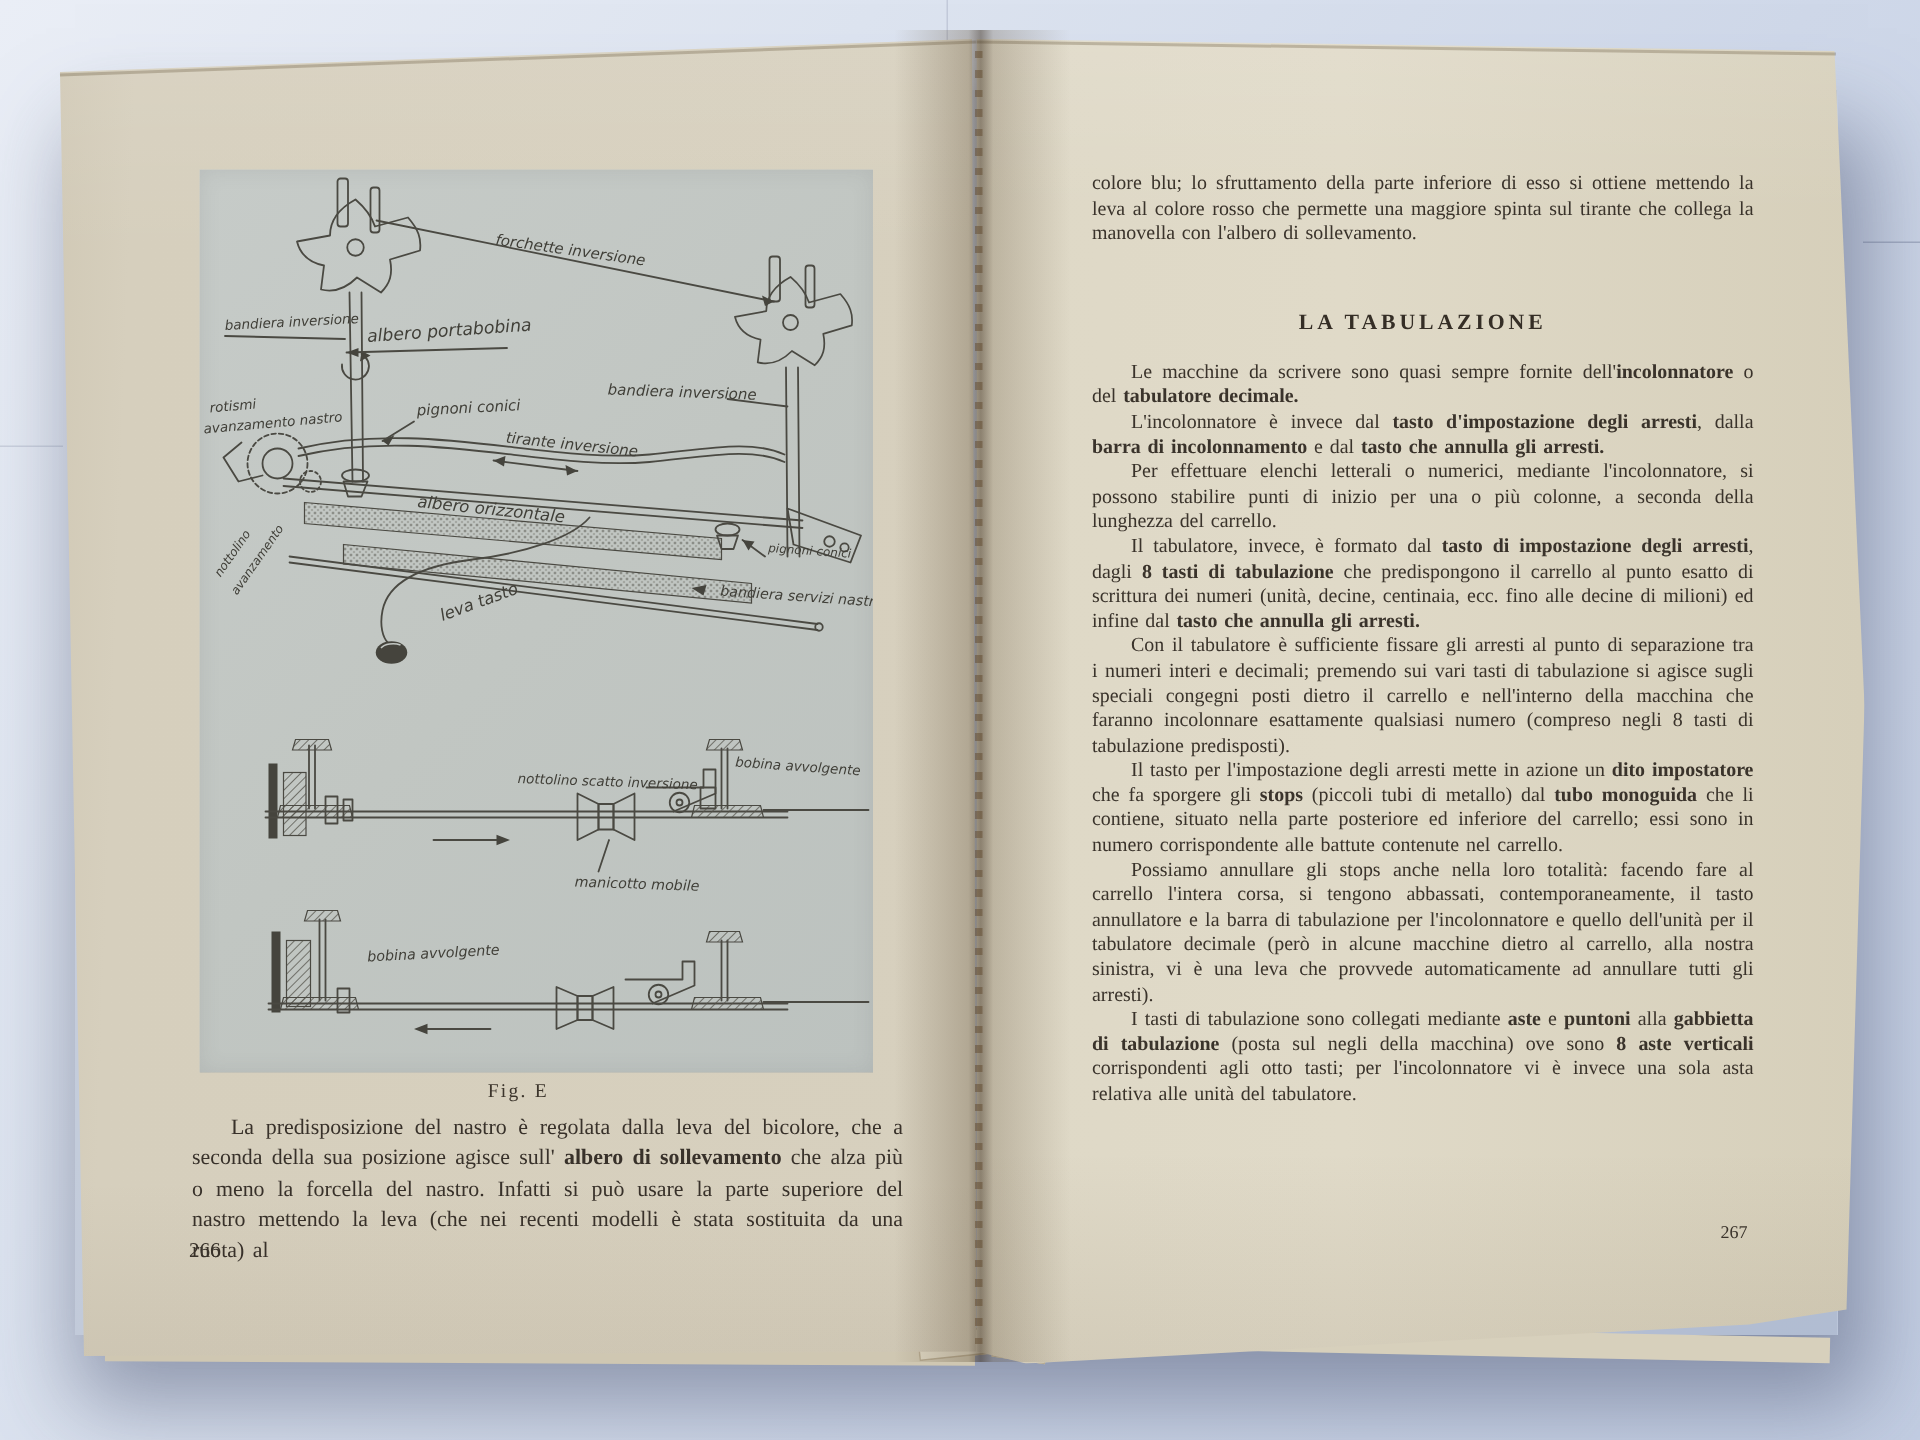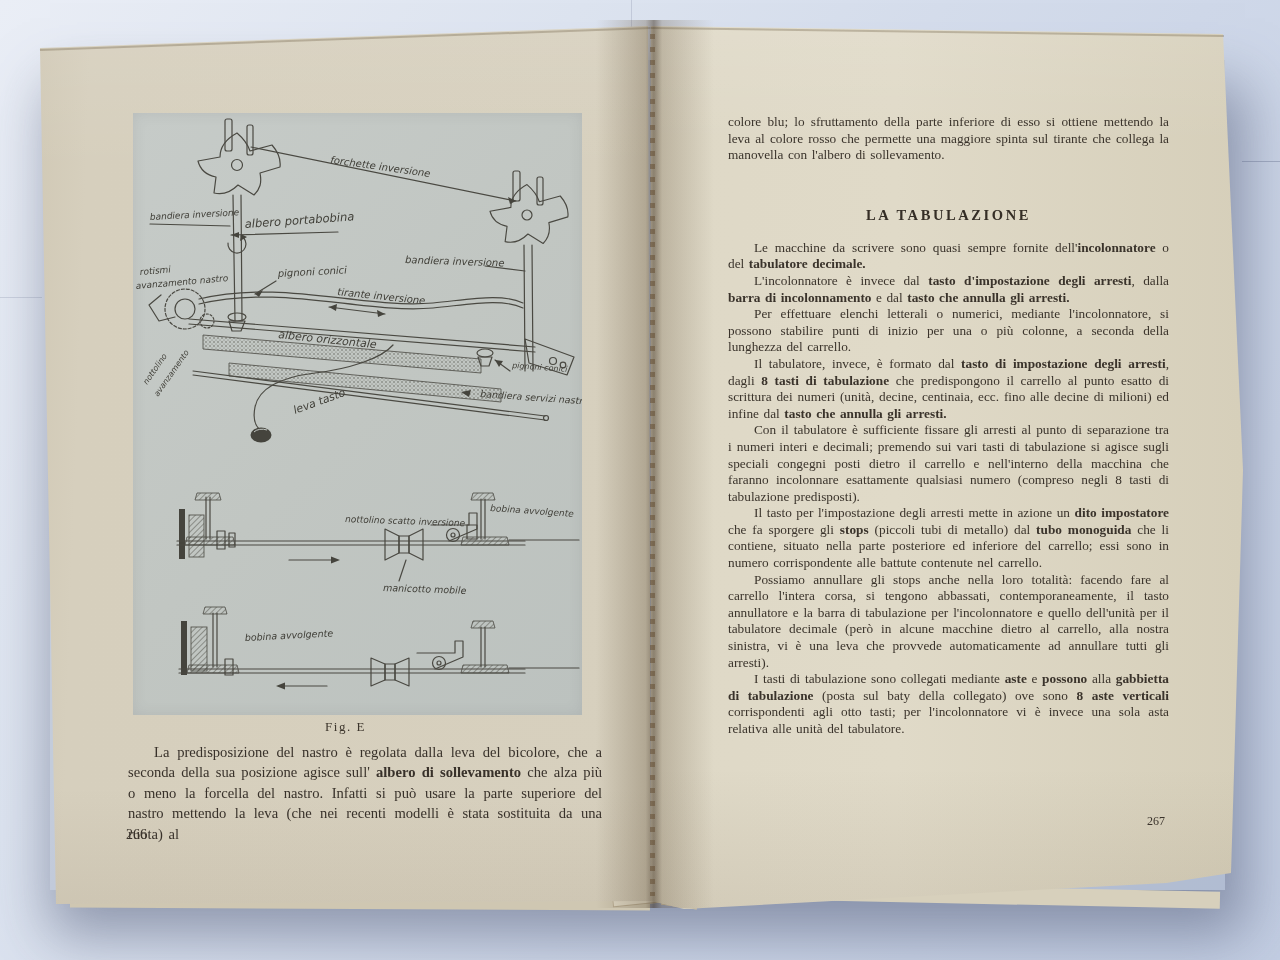--- a/index.html
+++ b/index.html
@@ -249,21 +249,21 @@
     <div class="col-right">
       <p class="cont"><span>colore blu; lo sfruttamento della parte inferiore di esso si ottiene mettendo la leva al colore rosso che permette una maggiore spinta sul tirante che collega la manovella con l'albero di sollevamento.</span></p>
       <h2>LA TABULAZIONE</h2>
       <p><span>Le macchine da scrivere sono quasi sempre fornite dell'</span><b>incolonnatore</b><span> o del </span><b>tabulatore decimale.</b></p>
       <p><span>L'incolonnatore è invece dal </span><b>tasto d'impostazione degli arresti</b><span>, dalla </span><b>barra di incolonnamento</b><span> e dal </span><b>tasto che annulla gli arresti.</b></p>
       <p><span>Per effettuare elenchi letterali o numerici, mediante l'incolonnatore, si possono stabilire punti di inizio per una o più colonne, a seconda della lunghezza del carrello.</span></p>
       <p><span>Il tabulatore, invece, è formato dal </span><b>tasto di impostazione degli arresti</b><span>, dagli </span><b>8 tasti di tabulazione</b><span> che predispongono il carrello al punto esatto di scrittura dei numeri (unità, decine, centinaia, ecc. fino alle decine di milioni) ed infine dal </span><b>tasto che annulla gli arresti.</b></p>
       <p><span>Con il tabulatore è sufficiente fissare gli arresti al punto di separazione tra i numeri interi e decimali; premendo sui vari tasti di tabulazione si agisce sugli speciali congegni posti dietro il carrello e nell'interno della macchina che faranno incolonnare esattamente qualsiasi numero (compreso negli 8 tasti di tabulazione predisposti).</span></p>
       <p><span>Il tasto per l'impostazione degli arresti mette in azione un </span><b>dito impostatore</b><span> che fa sporgere gli </span><b>stops</b><span> (piccoli tubi di metallo) dal </span><b>tubo monoguida</b><span> che li contiene, situato nella parte posteriore ed inferiore del carrello; essi sono in numero corrispondente alle battute contenute nel carrello.</span></p>
       <p><span>Possiamo annullare gli stops anche nella loro totalità: facendo fare al carrello l'intera corsa, si tengono abbassati, contemporaneamente, il tasto annullatore e la barra di tabulazione per l'incolonnatore e quello dell'unità per il tabulatore decimale (però in alcune macchine dietro al carrello, alla nostra sinistra, vi è una leva che provvede automaticamente ad annullare tutti gli arresti).</span></p>
-      <p><span>I tasti di tabulazione sono collegati mediante </span><b>aste</b><span> e </span><b>possono</b><span> alla </span><b>gabbietta di tabulazione</b><span> (posta sul baty della collegato) ove sono </span><b>8 aste verticali</b><span> corrispondenti agli otto tasti; per l'incolonnatore vi è invece una sola asta relativa alle unità del tabulatore.</span></p>
+      <p><span>I tasti di tabulazione sono collegati mediante </span><b>aste</b><span> e </span><b>puntoni</b><span> alla </span><b>gabbietta di tabulazione</b><span> (posta sul negli della macchina) ove sono </span><b>8 aste verticali</b><span> corrispondenti agli otto tasti; per l'incolonnatore vi è invece una sola asta relativa alle unità del tabulatore.</span></p>
     </div>
 
     <div class="pagenum pn-right">267</div>
   </div>
 
   <div class="rim" style="left:40px;top:49px;width:611px;height:2px;transform:rotate(-2.06deg)"></div>
   <div class="rim" style="left:651px;top:27px;width:573px;height:2px;transform:rotate(0.8deg)"></div>
   <div class="gutter-shade"></div>
   <div class="stitches"></div>
 

